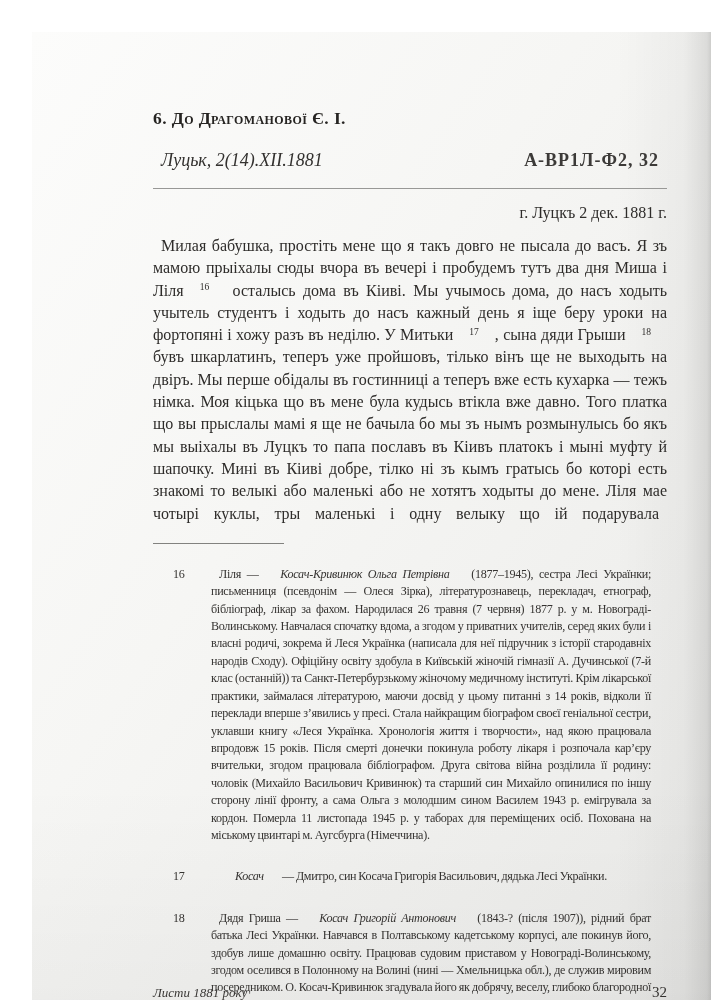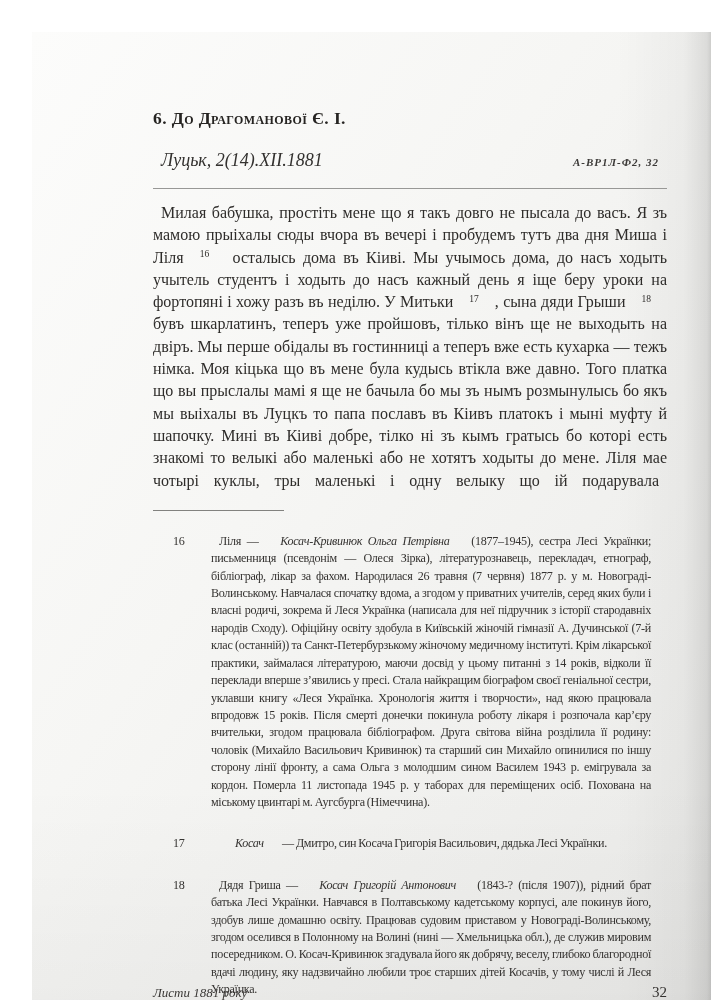--- a/index.html
+++ b/index.html
@@ -42,25 +42,24 @@
     display: flex;
     justify-content: space-between;
     align-items: baseline;
   }
   .date-place {
     font-style: italic;
     font-size: 18px;
     color: #33312f;
   }
   .archive-code {
-    font-size: 11px;
+    font-size: 18px;
     font-weight: bold;
     letter-spacing: 1px;
     color: #3c3a38;
-    font-style: italic;
   }
 
   .header-rule {
     margin-top: 9px;
     border: none;
     border-top: 1px solid #98989六6;
     border-top: 1px solid #989896;
     height: 0;
   }
 
@@ -146,20 +145,21 @@
 
       <h1 class="letter-heading">6. До Драгоманової Є. І.</h1>
 
       <div class="meta-row">
         <span class="date-place">Луцьк, 2(14).XII.1881</span>
         <span class="archive-code">А-ВР1Л-Ф2, 32</span>
       </div>
 
       <hr class="header-rule">
 
+      <div class="dateline">г. Луцкъ 2 дек. 1881 г.</div>
 
       <p class="letter-body"><span>Милая бабушка, простіть мене що я такъ довго не пысала до васъ. Я зъ мамою прыіхалы сюды вчора въ вечері і пробудемъ тутъ два дня Миша і Ліля</span><sup>16</sup><span> осталысь дома въ Кіиві. Мы учымось дома, до насъ ходыть учытель студентъ і ходыть до насъ кажный день я іще беру уроки на фортопяні і хожу разъ въ неділю. У Митьки</span><sup>17</sup><span>, сына дяди Грыши</span><sup>18</sup><span> бувъ шкарлатинъ, теперъ уже пройшовъ, тілько вінъ ще не выходыть на двіръ. Мы перше обідалы въ гостинниці а теперъ вже есть кухарка — тежъ німка. Моя кіцька що въ мене була кудысь втікла вже давно. Того платка що вы прыслалы мамі я ще не бачыла бо мы зъ нымъ розмынулысь бо якъ мы выіхалы въ Луцкъ то папа пославъ въ Кіивъ платокъ і мыні муфту й шапочку. Мині въ Кіиві добре, тілко ні зъ кымъ гратысь бо которі есть знакомі то велыкі або маленькі або не хотятъ ходыты до мене. Ліля мае чотырі куклы, тры маленькі і одну велыку що ій подарувала</span></p>
 
       <hr class="footnote-rule">
 
       <div class="footnotes">
 
         <div class="footnote">
           <span class="fn-num">16</span>
           <span class="fn-text"><span>Ліля — </span><em>Косач-Кривинюк Ольга Петрівна</em><span> (1877–1945), сестра Лесі Українки; письменниця (псевдонім — Олеся Зірка), літературознавець, перекладач, етнограф, бібліограф, лікар за фахом. Народилася 26 травня (7 червня) 1877 р. у м. Новограді-Волинському. Навчалася спочатку вдома, а згодом у приватних учителів, серед яких були і власні родичі, зокрема й Леся Українка (написала для неї підручник з історії стародавніх народів Сходу). Офіційну освіту здобула в Київській жіночій гімназії А. Дучинської (7-й клас (останній)) та Санкт-Петербурзькому жіночому медичному інституті. Крім лікарської практики, займалася літературою, маючи досвід у цьому питанні з 14 років, відколи її переклади вперше з’явились у пресі. Стала найкращим біографом своєї геніальної сестри, уклавши книгу «Леся Українка. Хронологія життя і творчости», над якою працювала впродовж 15 років. Після смерті донечки покинула роботу лікаря і розпочала кар’єру вчительки, згодом працювала бібліографом. Друга світова війна розділила її родину: чоловік (Михайло Васильович Кривинюк) та старший син Михайло опинилися по іншу сторону лінії фронту, а сама Ольга з молодшим сином Василем 1943 р. емігрувала за кордон. Померла 11 листопада 1945 р. у таборах для переміщених осіб. Похована на міському цвинтарі м. Аугсбурга (Німеччина).</span></span>

